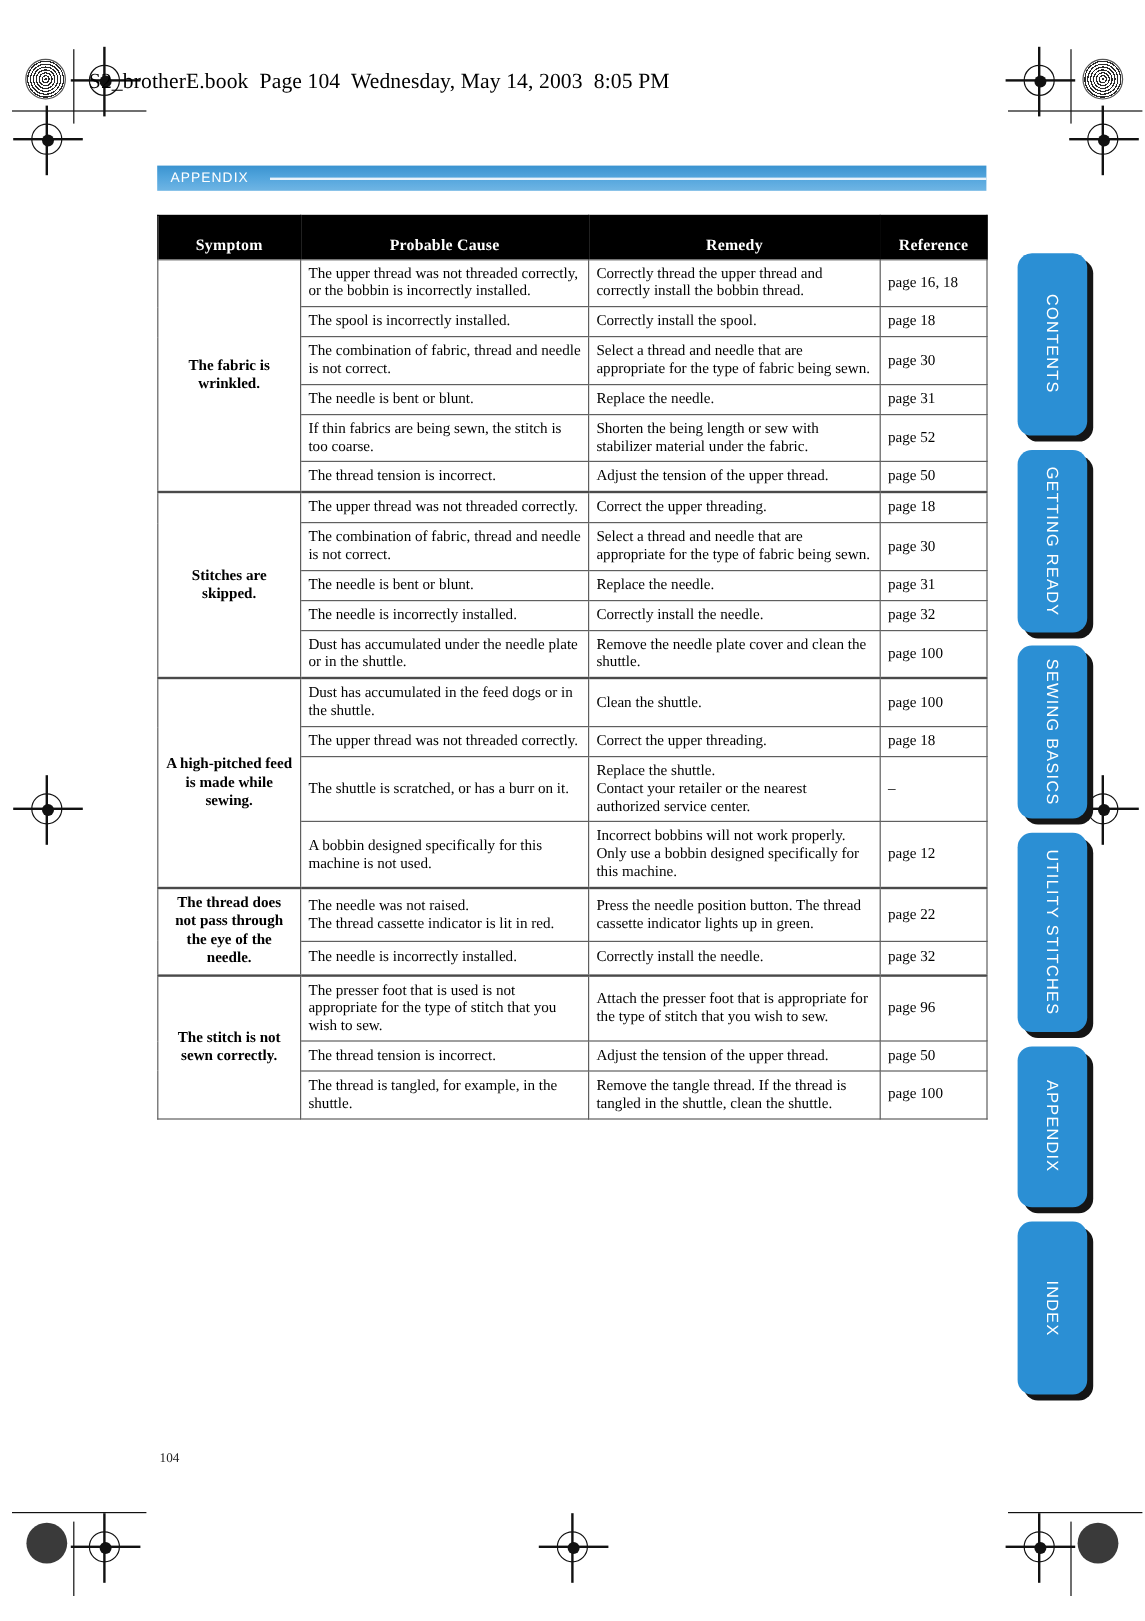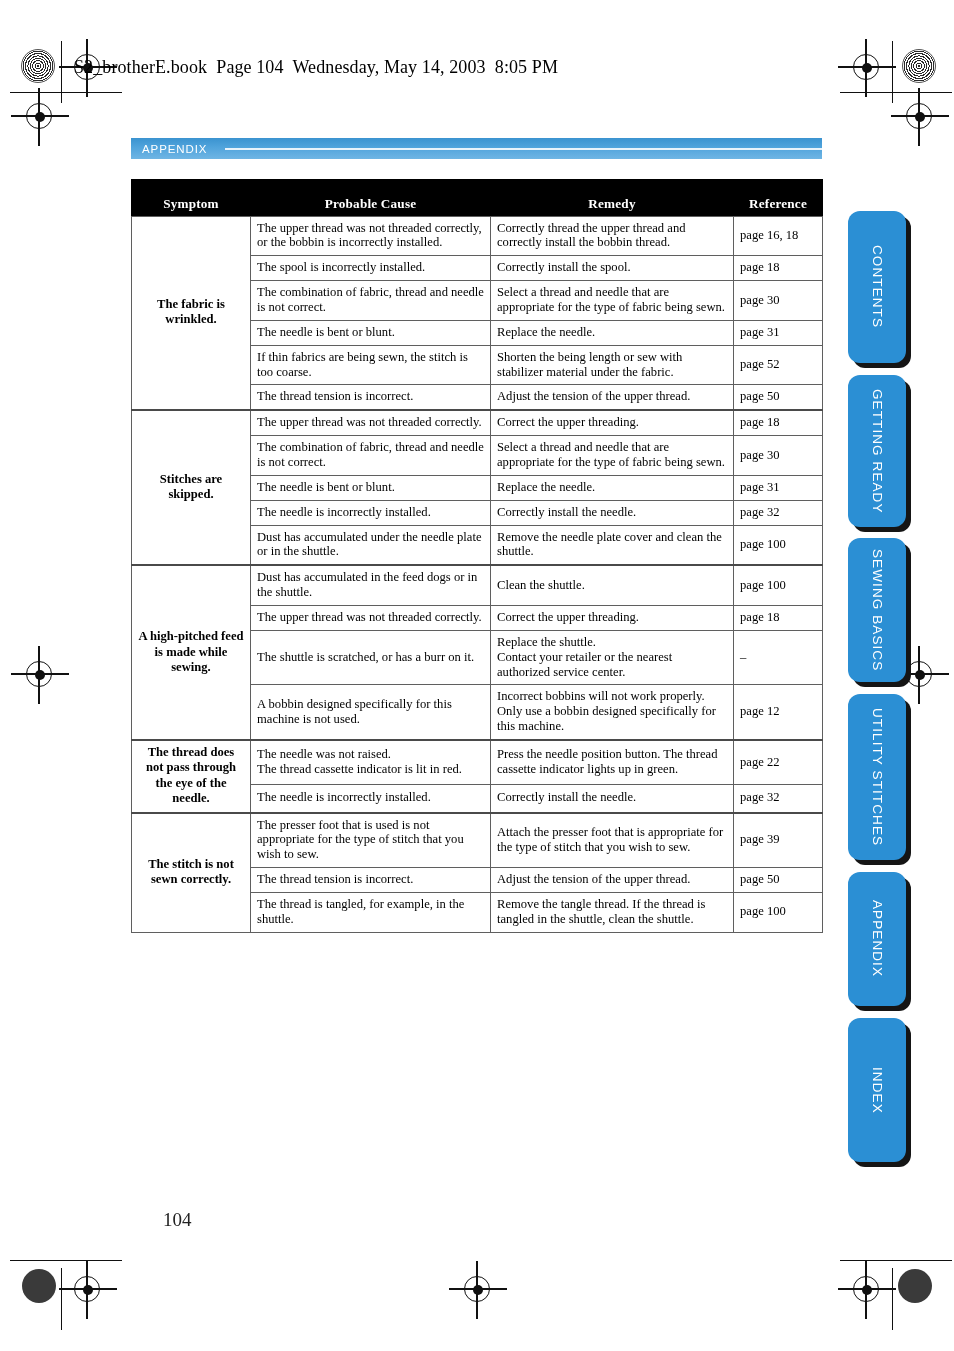--- a/index.html
+++ b/index.html
@@ -166,23 +166,22 @@
     letter-spacing: 1.1px;
     white-space: nowrap;
   }
 
   
   .page-number {
     position: absolute;
     left: 133px;
     top: 1209px;
     font-family: "Liberation Serif", serif;
-    font-size: 19px;
+    font-size: 11px;
     color: #222;
-    margin-left: 30px;
   }
 </style>
 </head>
 <body>
 
 <div class="reg-circle-halftone" style="left:21px; top:49px;"></div>
 <div class="crop-line crop-v" style="left:61px; top:41px; height:62px;"></div>
 <div class="reg-cross" style="left:74px; top:54px;">
     <div class="reg-dot"></div>
   </div>
@@ -337,21 +336,21 @@
       </tr>
       <tr>
         <td>The needle is incorrectly installed.</td>
         <td>Correctly install the needle.</td>
         <td class="ref-cell">page 32</td>
       </tr>
       <tr class="group-start">
         <td class="symptom-cell" rowspan="3">The stitch is not sewn correctly.</td>
         <td>The presser foot that is used is not appropriate for the type of stitch that you wish to sew.</td>
         <td>Attach the presser foot that is appropriate for the type of stitch that you wish to sew.</td>
-        <td class="ref-cell">page 39</td>
+        <td class="ref-cell">page 96</td>
       </tr>
       <tr>
         <td>The thread tension is incorrect.</td>
         <td>Adjust the tension of the upper thread.</td>
         <td class="ref-cell">page 50</td>
       </tr>
       <tr>
         <td>The thread is tangled, for example, in the shuttle.</td>
         <td>Remove the tangle thread. If the thread is tangled in the shuttle, clean the shuttle.</td>
         <td class="ref-cell">page 100</td>

